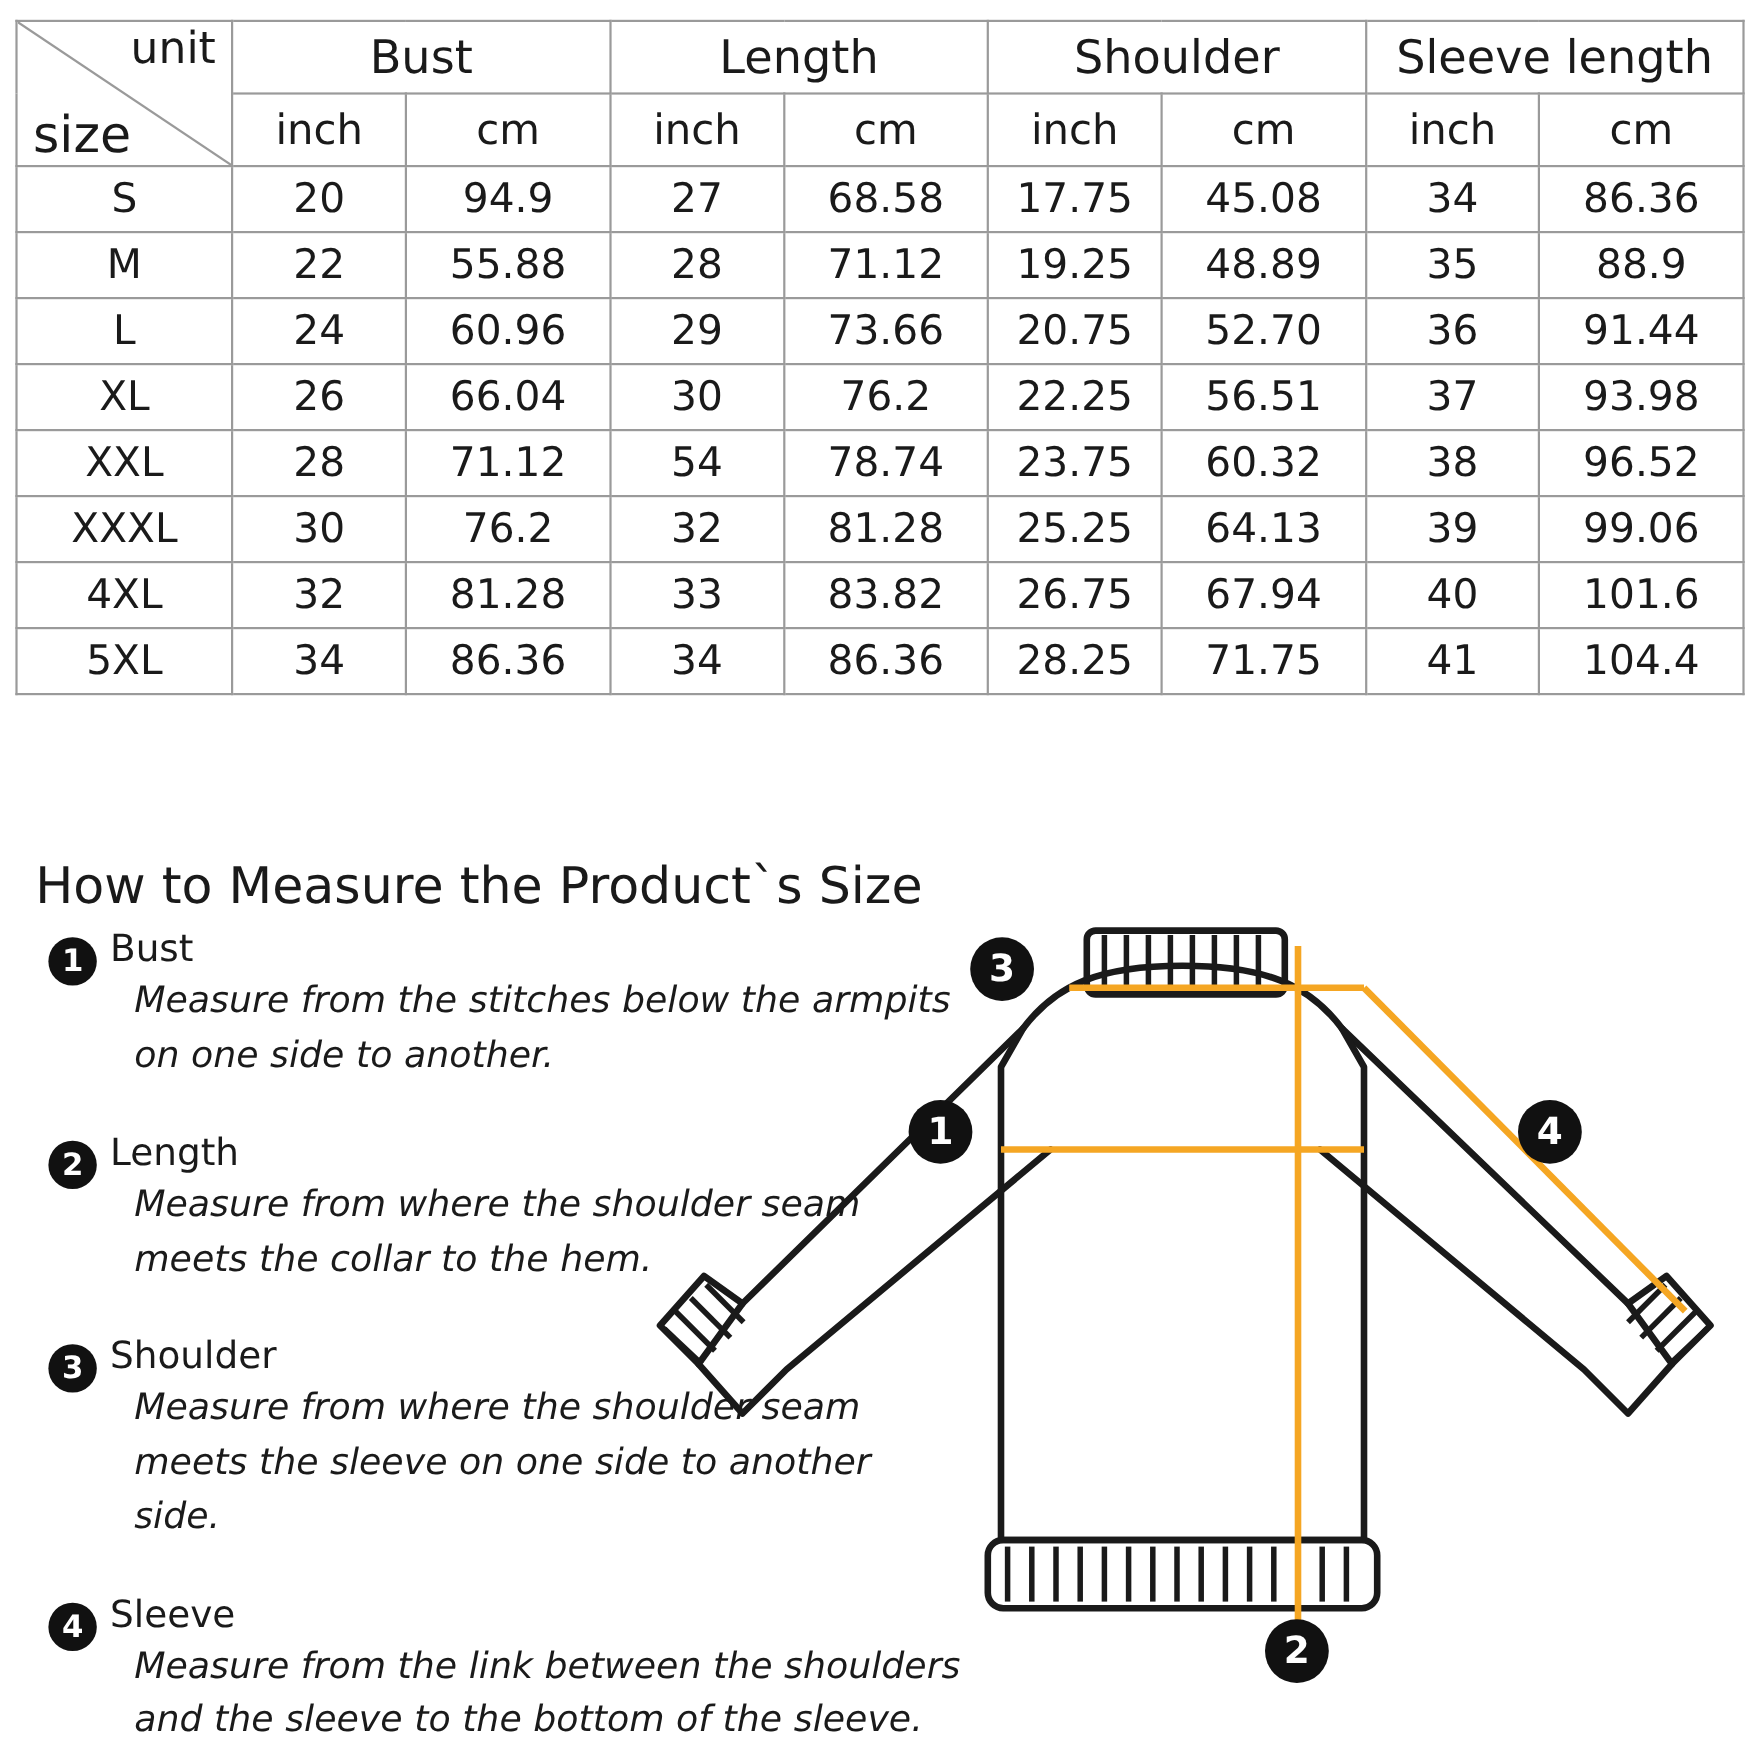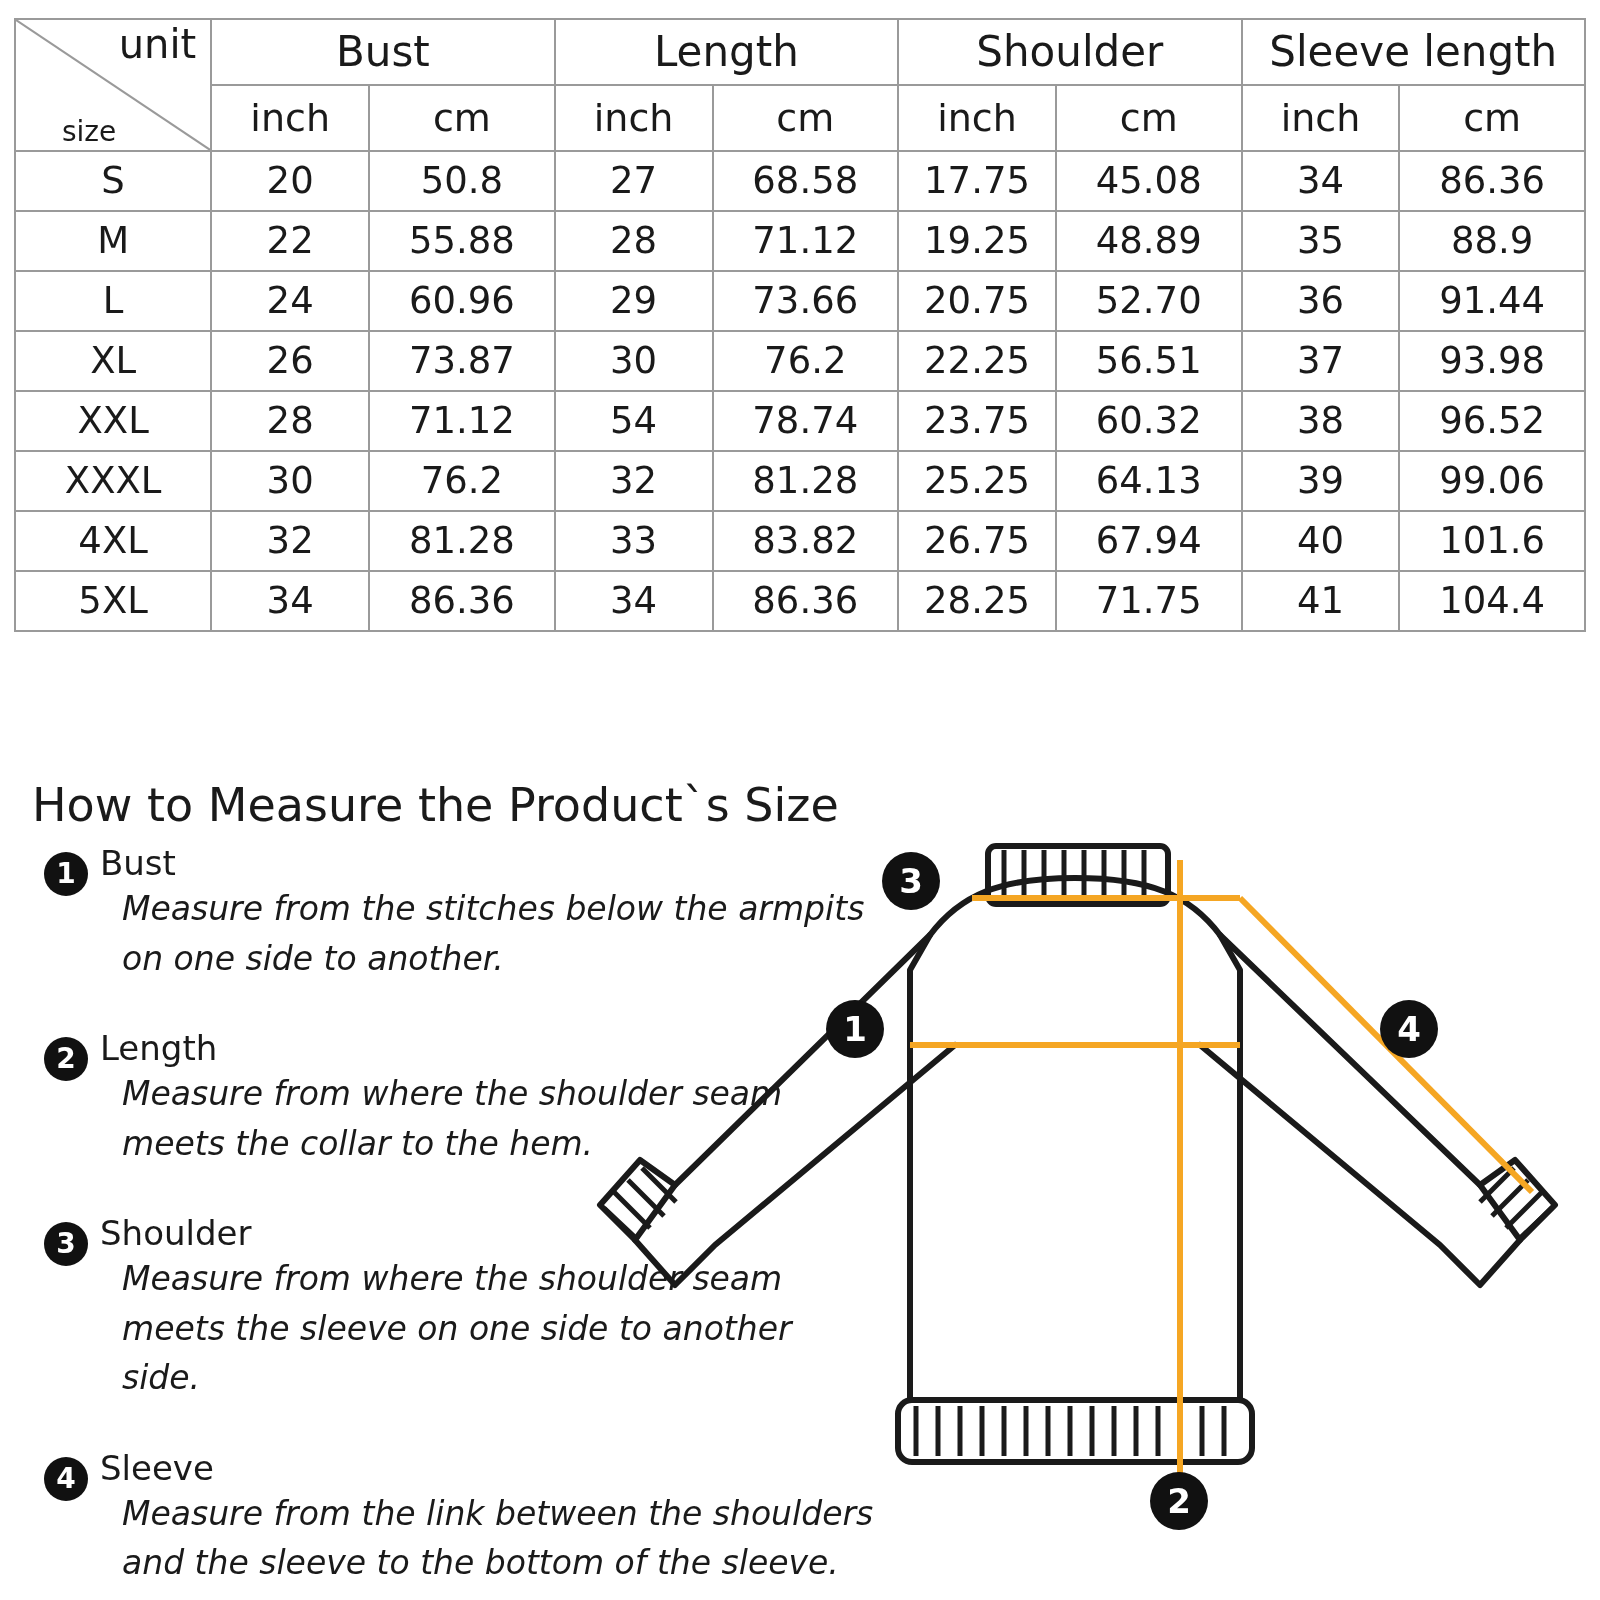--- a/index.html
+++ b/index.html
@@ -61,23 +61,22 @@
     position: absolute;
     right: 14px;
     top: 2px;
     font-size: 40px;
     line-height: 1.1;
   }
   .hdr-unit-cell .size-lbl {
     position: absolute;
     left: 14px;
     bottom: 2px;
-    font-size: 28px;
+    font-size: 46px;
     line-height: 1.1;
-    margin-left: 32px;
   }
   .grp-hdr {
     height: 64px !important;
     line-height: 64px !important;
     font-size: 42px !important;
     border-bottom: 2px solid #9a9a9a;
   }
   .sub-hdr {
     height: 64px !important;
     line-height: 64px !important;
@@ -206,21 +205,21 @@
           <th class="sub-hdr">inch</th>
           <th class="sub-hdr">cm</th>
           <th class="sub-hdr">inch</th>
           <th class="sub-hdr">cm</th>
         </tr>
       </thead>
       <tbody>
         <tr>
           <td>S</td>
           <td>20</td>
-          <td>50.8</td>
+          <td>94.9</td>
           <td>27</td>
           <td>68.58</td>
           <td>17.75</td>
           <td>45.08</td>
           <td>34</td>
           <td>86.36</td>
         </tr>
         <tr>
           <td>M</td>
           <td>22</td>
@@ -239,21 +238,21 @@
           <td>29</td>
           <td>73.66</td>
           <td>20.75</td>
           <td>52.70</td>
           <td>36</td>
           <td>91.44</td>
         </tr>
         <tr>
           <td>XL</td>
           <td>26</td>
-          <td>73.87</td>
+          <td>66.04</td>
           <td>30</td>
           <td>76.2</td>
           <td>22.25</td>
           <td>56.51</td>
           <td>37</td>
           <td>93.98</td>
         </tr>
         <tr>
           <td>XXL</td>
           <td>28</td>

